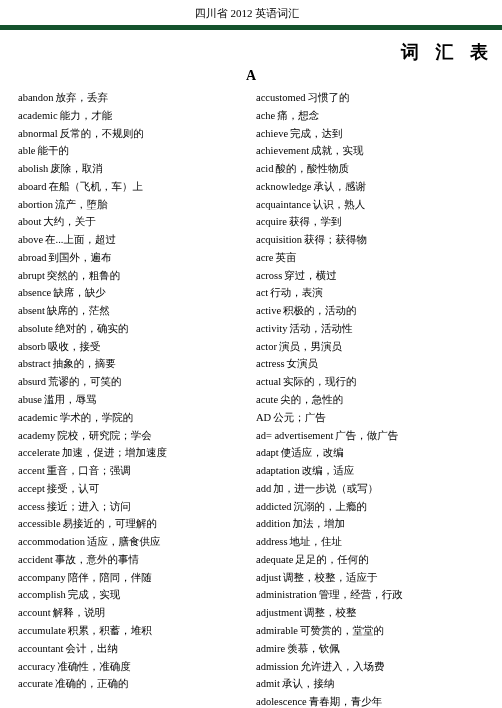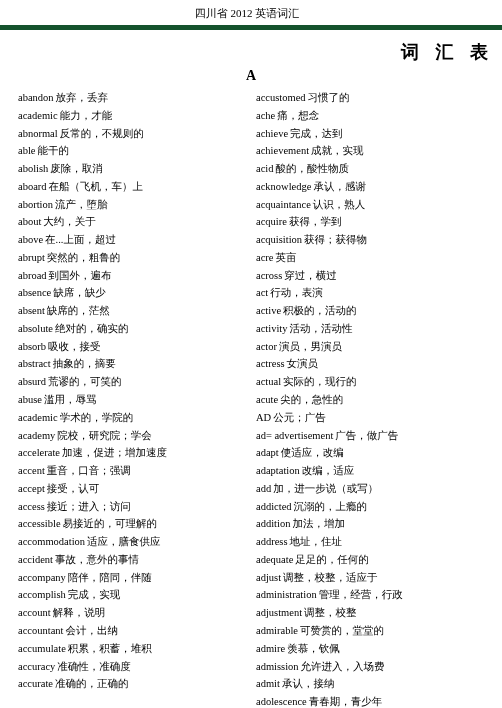--- a/index.html
+++ b/index.html
@@ -104,28 +104,28 @@
       </div>
       <div class="entry">
         <span class="word">about</span>
         <span class="meaning"> 大约，关于</span>
       </div>
       <div class="entry">
         <span class="word">above</span>
         <span class="meaning"> 在...上面，超过</span>
       </div>
       <div class="entry">
+        <span class="word">abroad</span>
+        <span class="meaning"> 到国外，遍布</span>
+      </div>
+      <div class="entry">
         <span class="word">abrupt</span>
         <span class="meaning"> 突然的，粗鲁的</span>
       </div>
       <div class="entry">
-        <span class="word">abroad</span>
-        <span class="meaning"> 到国外，遍布</span>
-      </div>
-      <div class="entry">
         <span class="word">absence</span>
         <span class="meaning"> 缺席，缺少</span>
       </div>
       <div class="entry">
         <span class="word">absent</span>
         <span class="meaning"> 缺席的，茫然</span>
       </div>
       <div class="entry">
         <span class="word">absolute</span>
         <span class="meaning"> 绝对的，确实的</span>
@@ -188,26 +188,26 @@
       </div>
       <div class="entry">
         <span class="word">accomplish</span>
         <span class="meaning"> 完成，实现</span>
       </div>
       <div class="entry">
         <span class="word">account</span>
         <span class="meaning"> 解释，说明</span>
       </div>
       <div class="entry">
+        <span class="word">accumulate</span>
+        <span class="meaning"> 积累，积蓄，堆积</span>
+      </div>
+      <div class="entry">
         <span class="word">accountant</span>
         <span class="meaning"> 会计，出纳</span>
-      </div>
-      <div class="entry">
-        <span class="word">accumulate</span>
-        <span class="meaning"> 积累，积蓄，堆积</span>
       </div>
       <div class="entry">
         <span class="word">accuracy</span>
         <span class="meaning"> 准确性，准确度</span>
       </div>
       <div class="entry">
         <span class="word">accurate</span>
         <span class="meaning"> 准确的，正确的</span>
       </div>
     </div>

